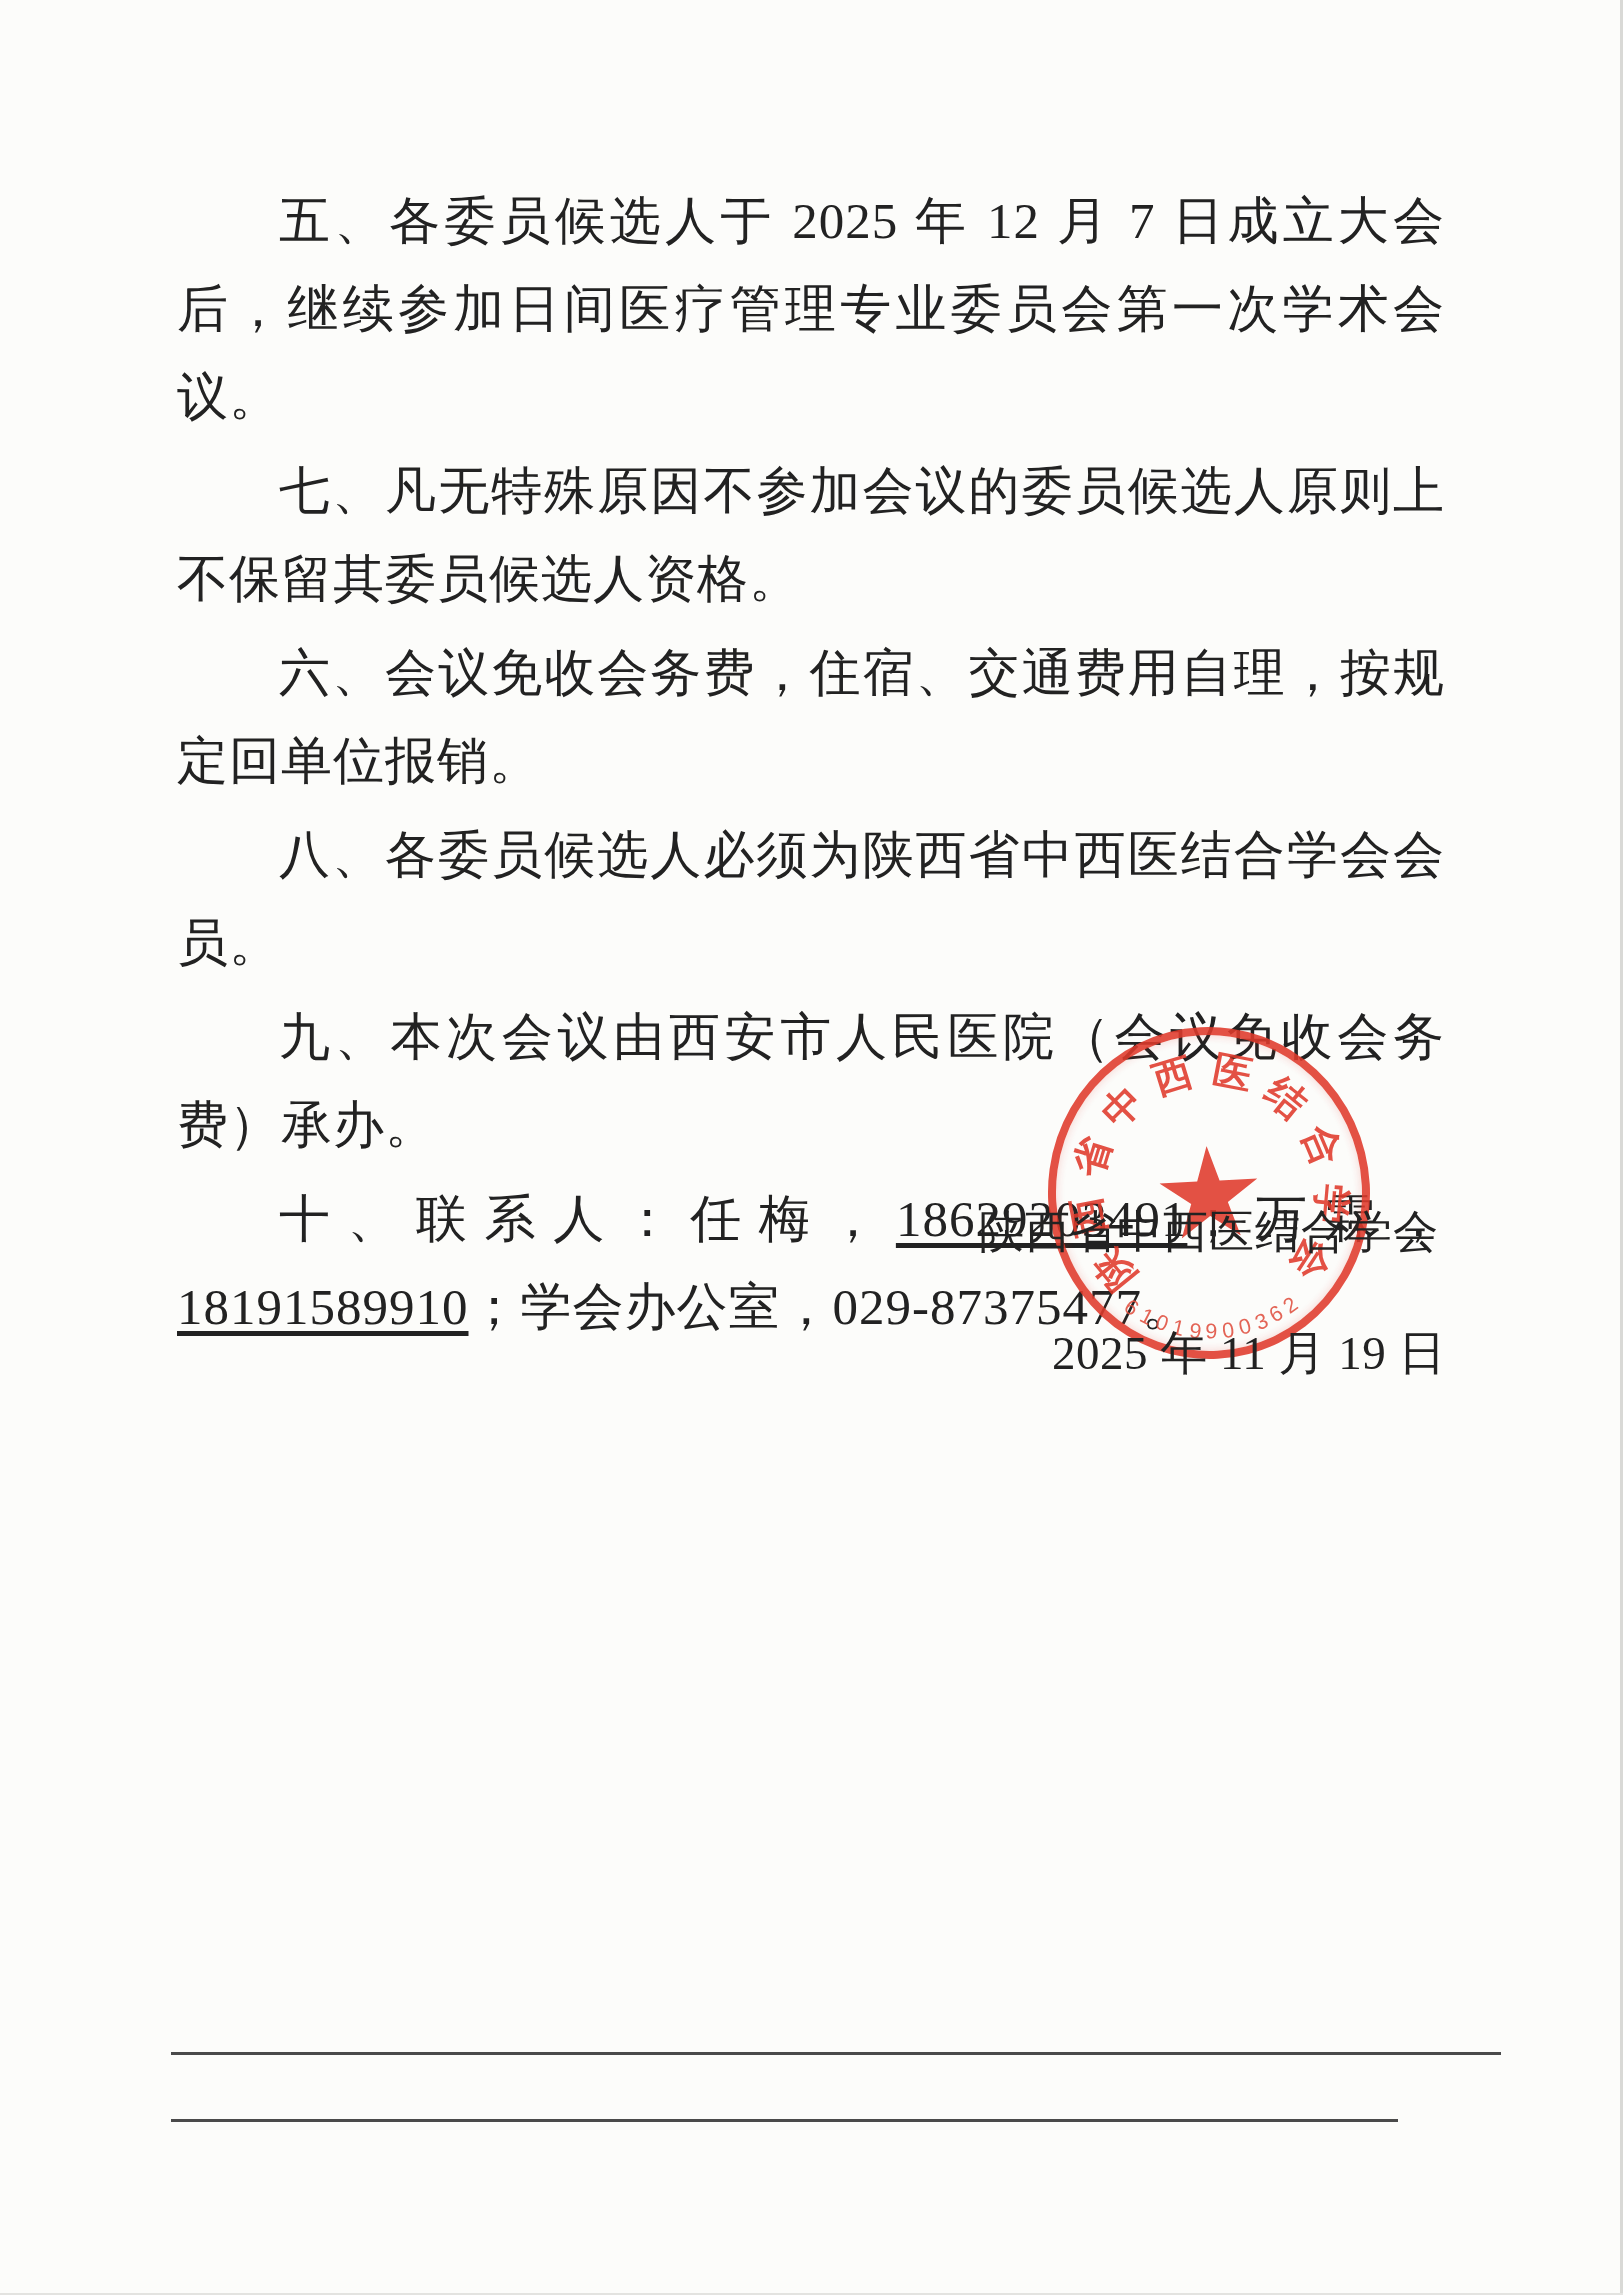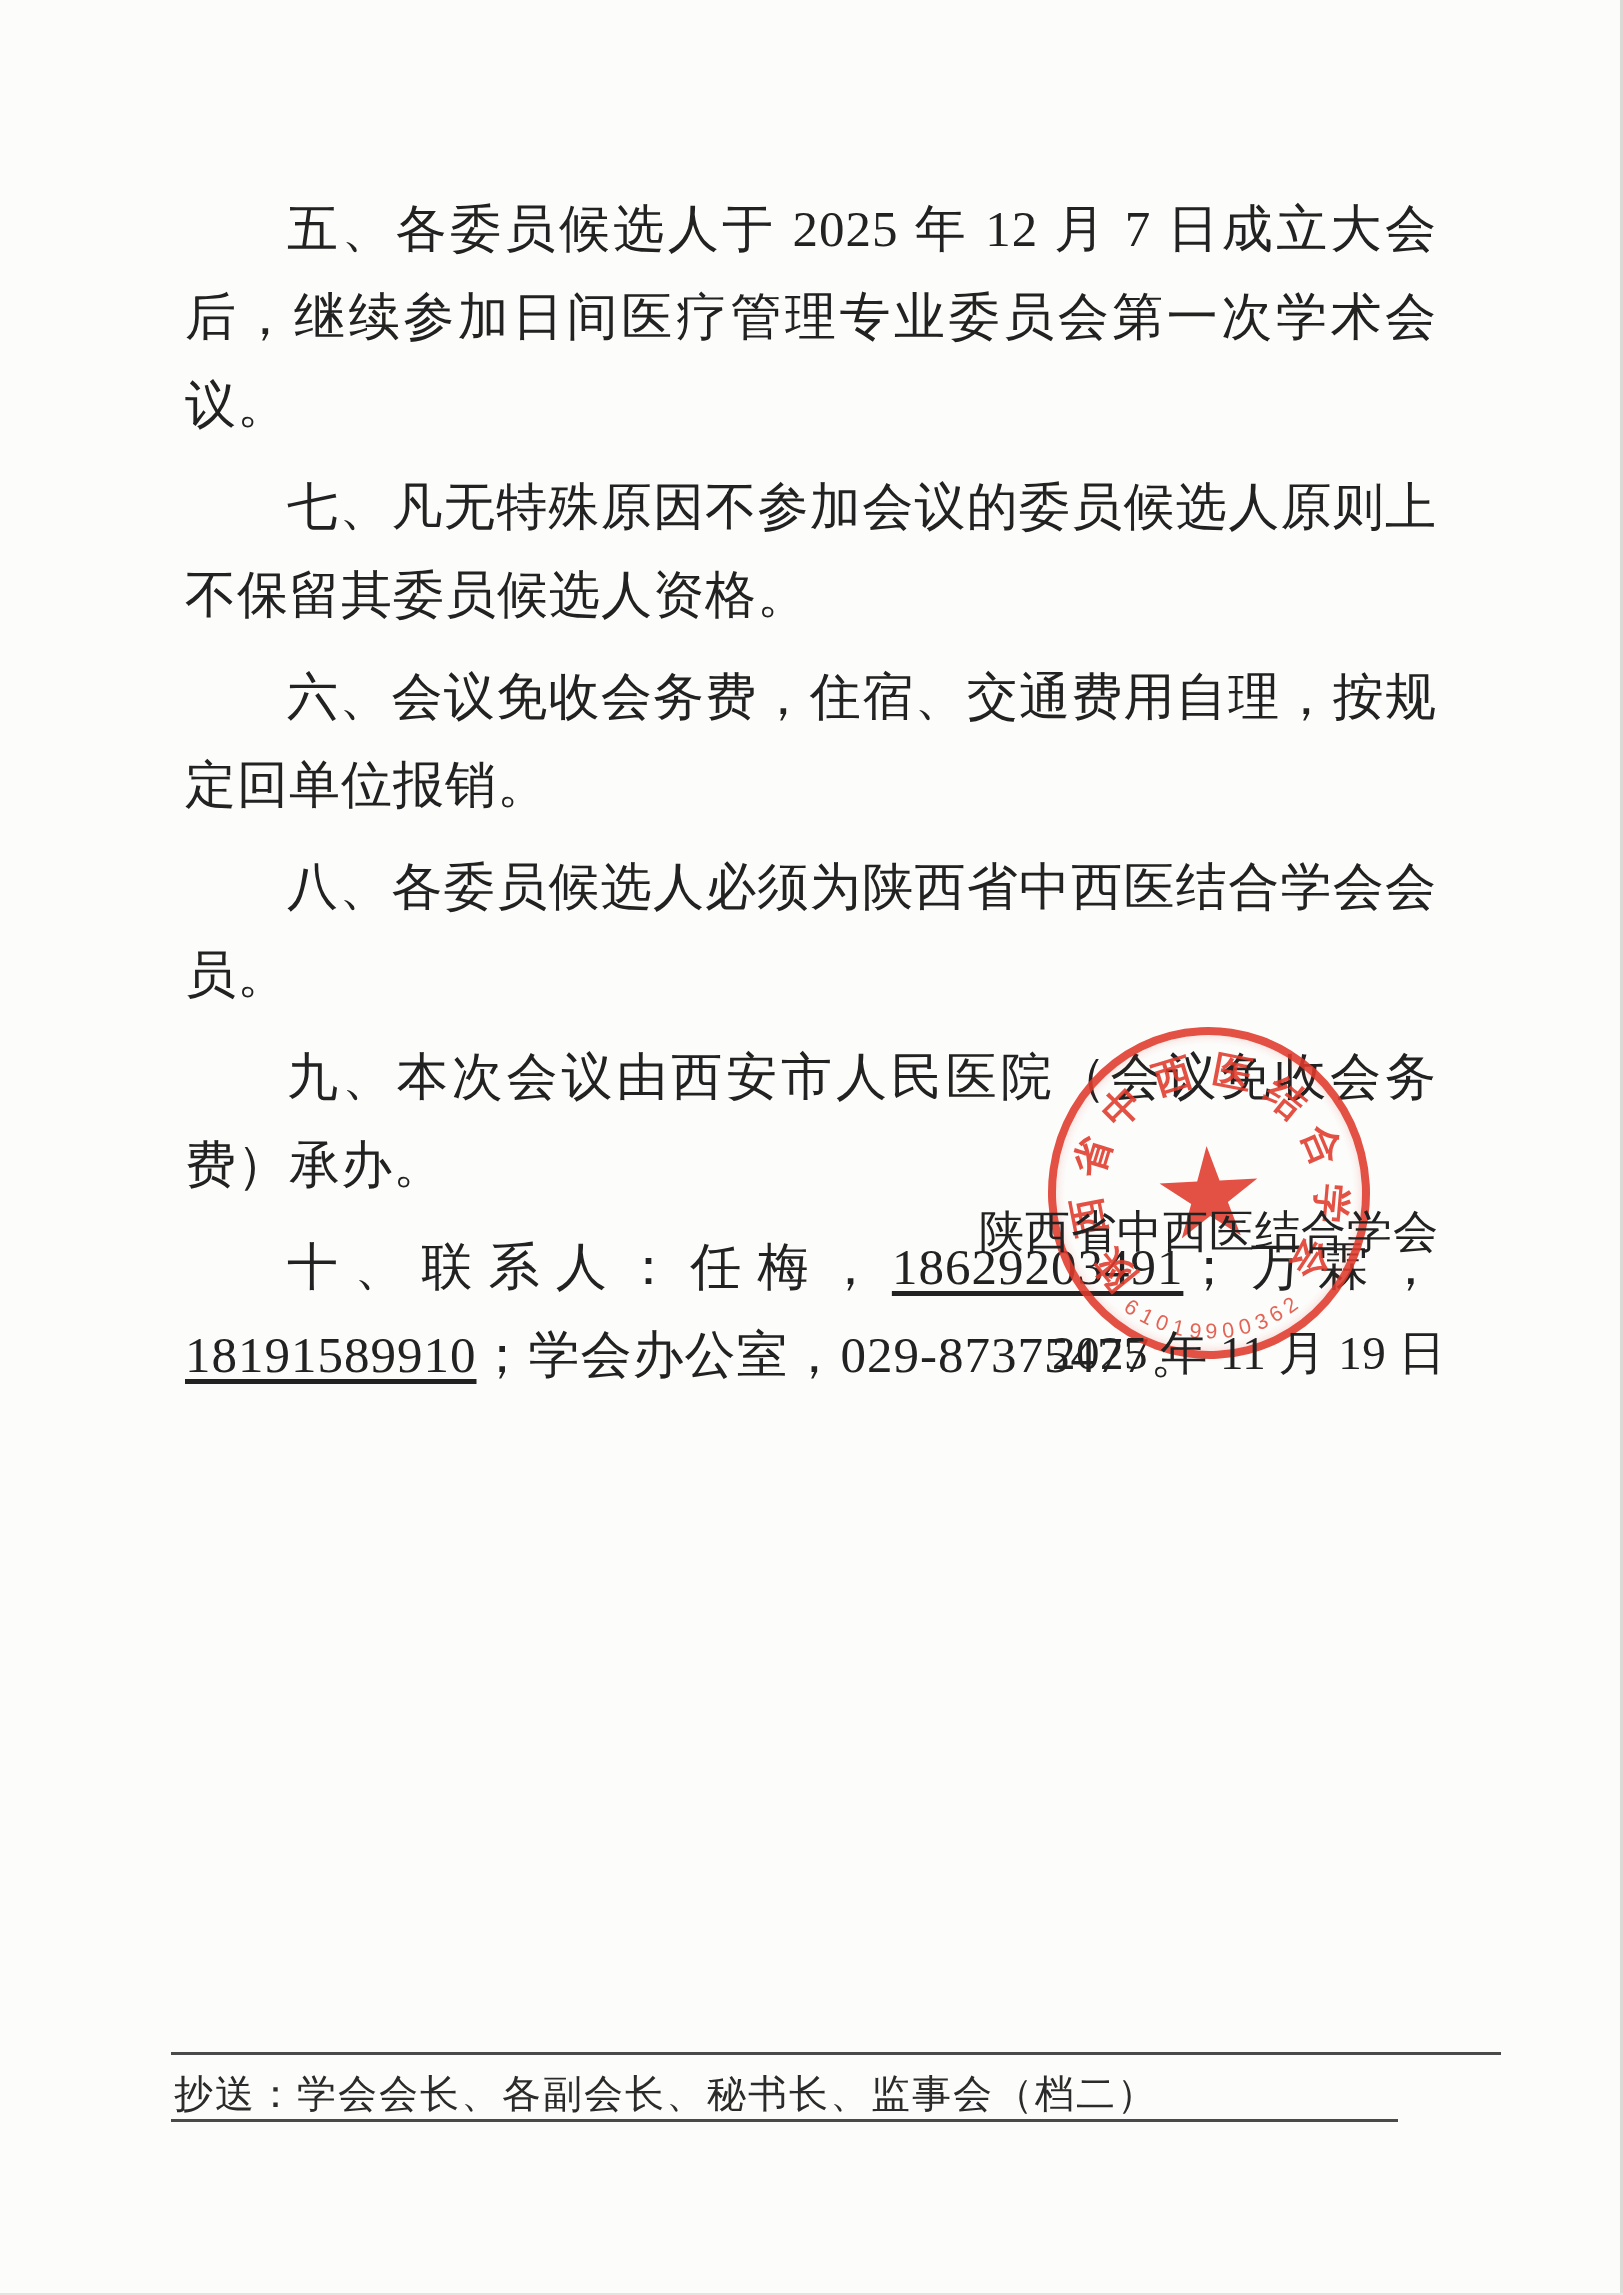--- a/index.html
+++ b/index.html
@@ -14,21 +14,21 @@
   .edge-r{position:absolute;right:0;top:0;width:3.1px;height:100%;background:#d9d9d6;}
   .edge-b{position:absolute;left:0;bottom:0;width:100%;height:2px;background:#e3e3e0;}
 
   
   .doc-body{
     position:absolute;left:171px;top:171px;width:1280px;
     font-size:51px;line-height:88px;
     text-align:justify;text-justify:inter-ideograph;
     letter-spacing:1px;
   }
-  .doc-body p{margin:14px;text-indent:2em;}
+  .doc-body p{margin:6px;text-indent:2em;}
   .u{text-decoration:underline;text-underline-offset:7.2px;}
 
   
   .sig-org{
     position:absolute;left:979px;top:1213px;width:460px;
     font-size:45px;line-height:1;letter-spacing:1px;white-space:nowrap;
     z-index:3;
     font-family:Liberation Mono, monospace;
   }
   .sig-date{
@@ -139,19 +139,18 @@
     <span class="seal-serial-char sc7">0</span>
     <span class="seal-serial-char sc8">3</span>
     <span class="seal-serial-char sc9">6</span>
     <span class="seal-serial-char sc10">2</span>
   </div>
 
   <div class="sig-org">陕西省中西医结合学会</div>
   <div class="sig-date">2025 年 11 月 19 日</div>
 
   <div class="footer-rule-top"></div>
-  <div class="footer-cc">抄送：学会会长、各副会长、秘书长、监事会（档二）</div>
   <div class="footer-rule-bottom"></div>
 
   <div class="edge-r"></div>
   <div class="edge-b"></div>
 </div>
 
 
 </body></html>

